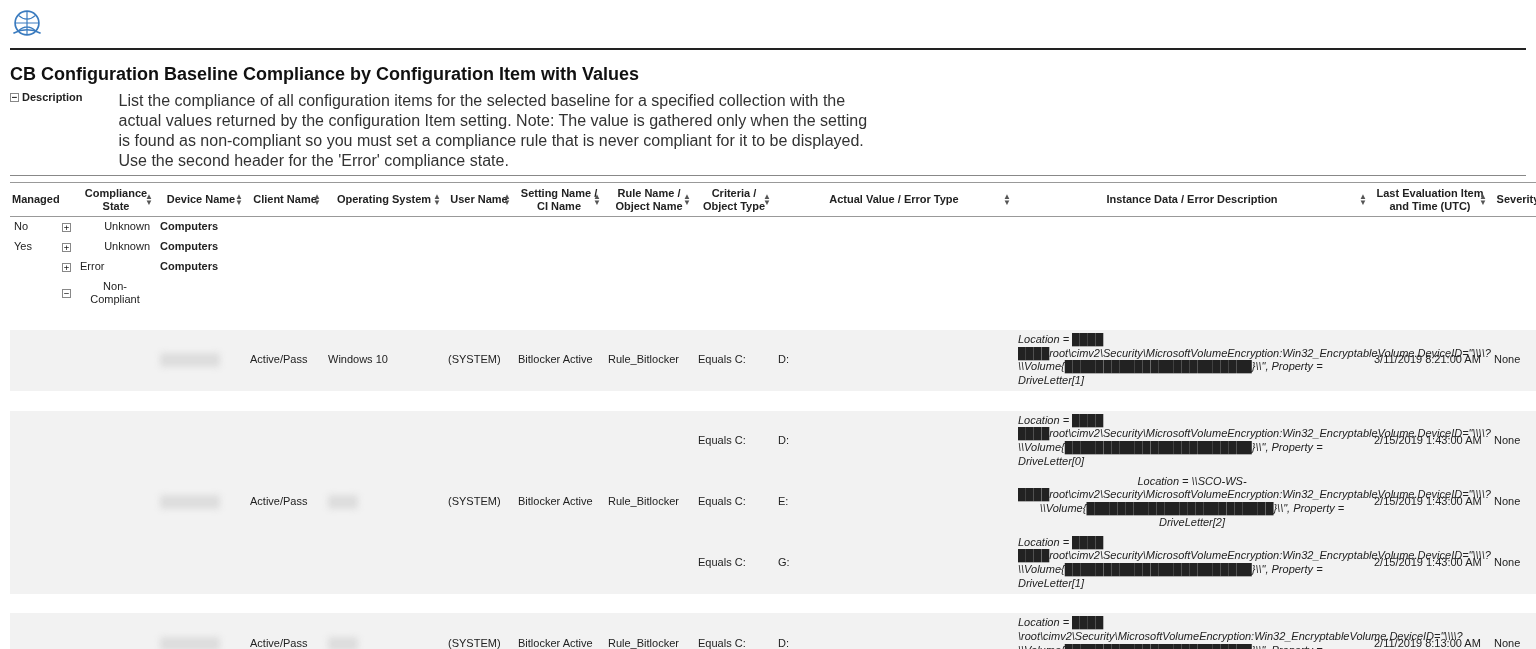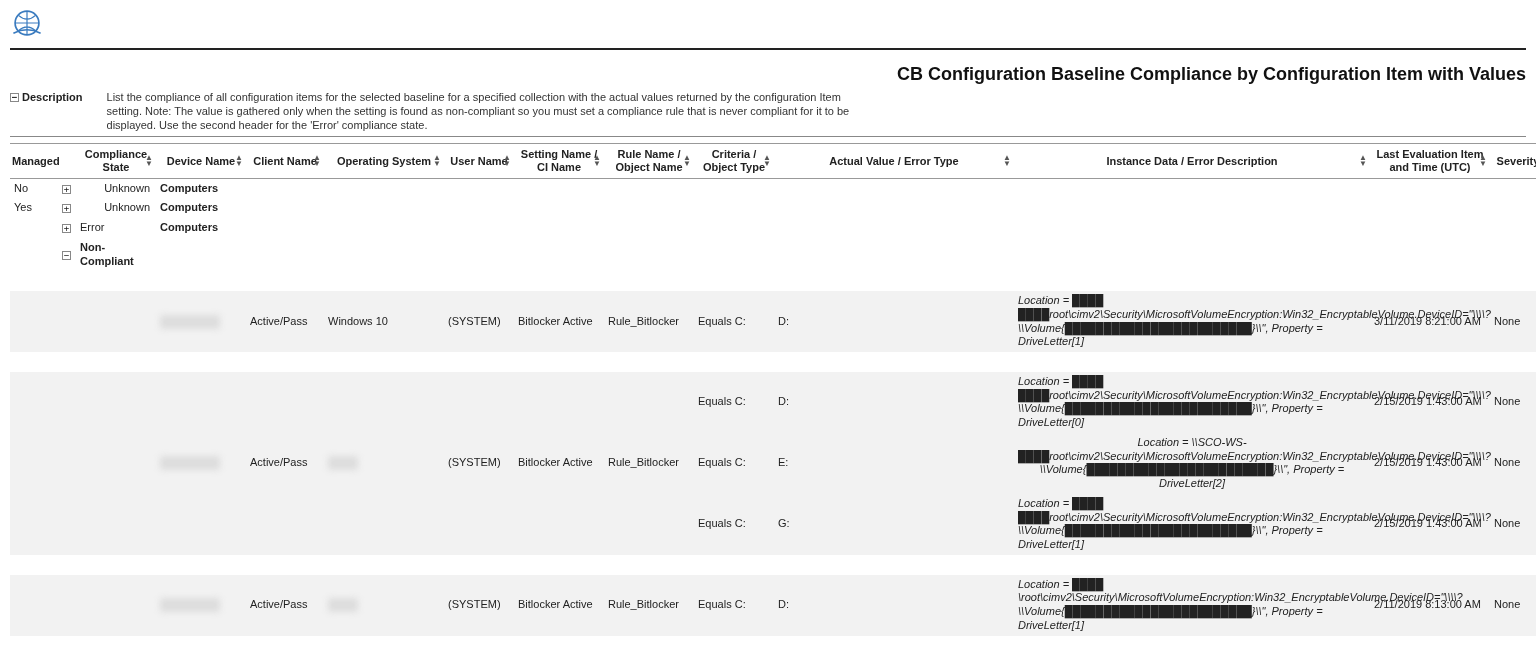--- a/index.html
+++ b/index.html
@@ -1,25 +1,25 @@
 <!DOCTYPE html>
 <html><head>
 <meta charset="utf-8">
 <style>
   * { margin:0; padding:0; box-sizing:border-box; }
   html,body { width:1536px; font-family:"Segoe UI",Arial,sans-serif; font-size:11px; color:#222; background:#fff; }
   .page { padding:6px 10px 0 10px; }
   .logo svg { width:34px; height:34px; }
   hr.rule { border:none; border-top:2px solid #222; margin:6px 0 14px 0; }
   hr.rule.thin { border-top:1px solid #888; margin:4px 0 6px 0; }
-  h1.title { font-size:18px; font-weight:700; color:#111; margin:2px 0 6px 0;text-align:right; }
+  h1.title { font-size:18px; font-weight:700; color:#111; margin:2px 0 6px 0; }
   .desc-row { display:flex; align-items:flex-start; gap:24px; margin-bottom:4px; }
   .desc-label { font-weight:700; font-size:11px; display:flex; align-items:center; gap:3px; }
   .tree-glyph { font-family:monospace; font-size:9px; border:1px solid #888; width:9px; height:9px; line-height:7px; text-align:center; display:inline-block; }
-  .desc-text { font-size:11px; color:#333; line-height:1.25; max-width:760px; }
+  .desc-text { font-size:16px; color:#333; line-height:1.25; max-width:760px;margin-left:12px; }
   
   .grid { width:100%; border-collapse:collapse; table-layout:fixed; }
   .grid th { font-weight:700; font-size:11px; text-align:center; padding:4px 2px; border-top:1px solid #999; border-bottom:1px solid #999; position:relative; line-height:1.15; vertical-align:middle; }
   .sorter { font-size:8px; color:#555; line-height:6px; position:absolute; right:3px; top:50%; transform:translateY(-50%); }
   .sorter span{display:block;}
   .grid td { font-size:11px; padding:3px 4px; vertical-align:middle; line-height:1.25; }
   .group-row td { font-weight:400; }
   .band { background:#f2f2f2; }
   .blur { filter:blur(3px); background:#ddd; color:#ddd; border-radius:2px; display:inline-block; min-width:60px; height:14px; }
   .blur.short{min-width:30px;}
@@ -170,21 +170,21 @@
           <td></td>
           <td></td>
           <td></td>
           <td></td>
           <td></td>
           <td></td>
         </tr>
         <tr class="group-row">
           <td>&nbsp;</td>
           <td><span class="tree-glyph">−</span></td>
-          <td style="font-weight: 700; text-align: left; padding-right: 6px;">Non-Compliant</td>
+          <td style="font-weight: 400; text-align: center; padding-right: 6px;">Non-Compliant</td>
           <td><b></b></td>
           <td></td>
           <td></td>
           <td></td>
           <td></td>
           <td></td>
           <td></td>
           <td></td>
           <td></td>
           <td></td>

